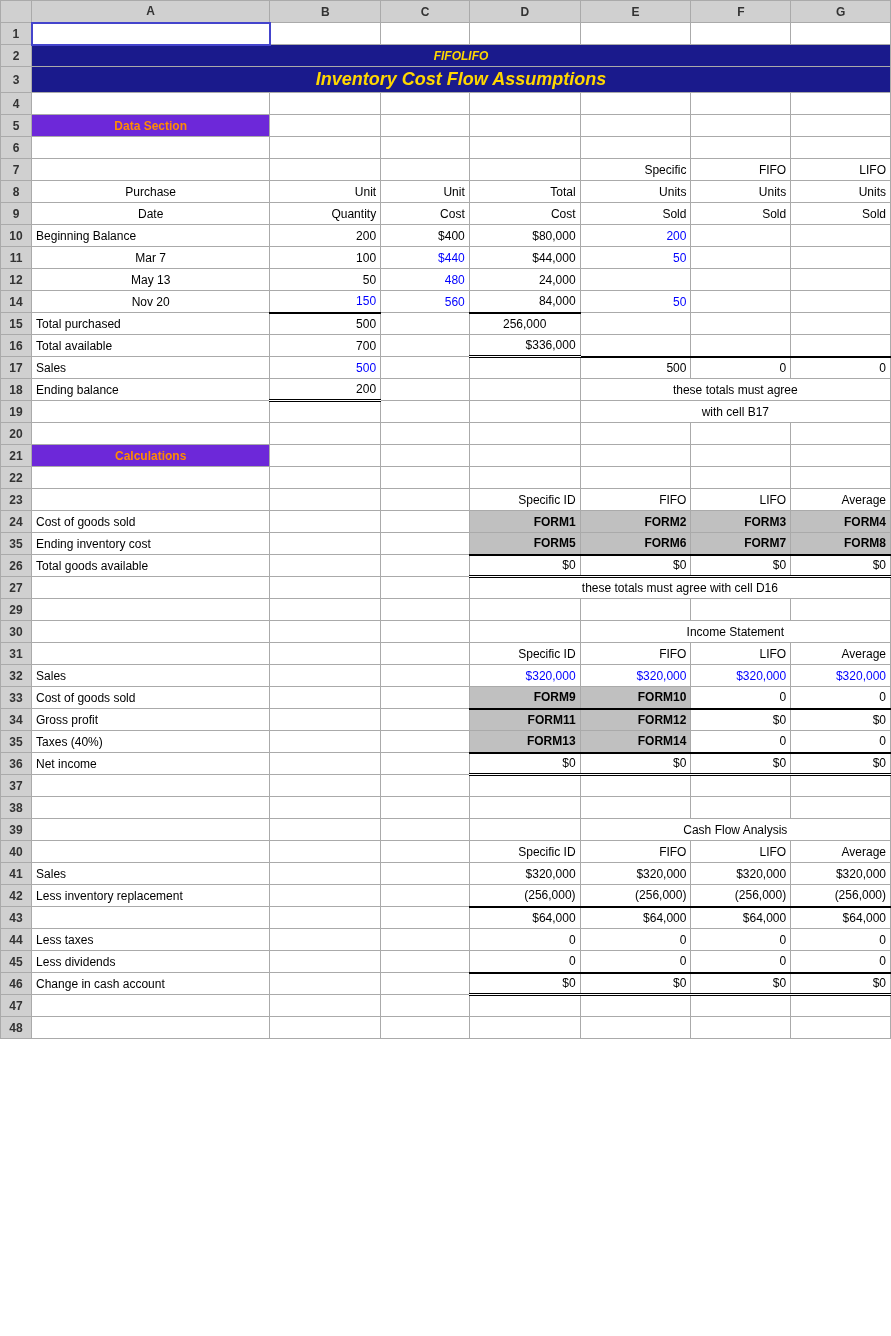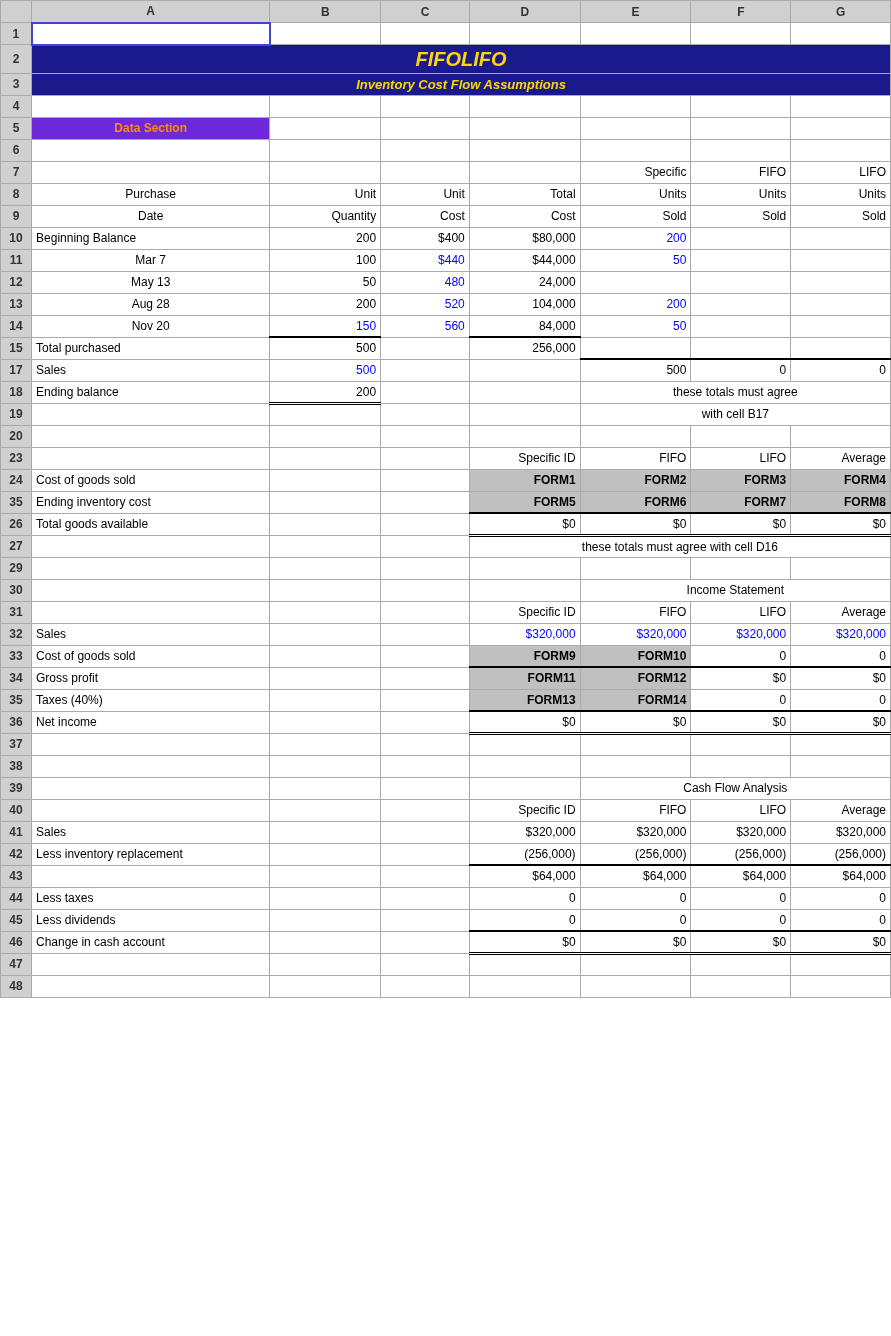--- a/index.html
+++ b/index.html
@@ -97,26 +97,26 @@
     <td></td>
     <td></td>
     <td></td>
     <td></td>
     <td></td>
     <td></td>
   </tr>
 
   <tr>
     <td class="row-header">2</td>
-    <td colspan="7" class="dark-blue-bg text-center italic-bold" style="font-size:20px; color:#ffd700;">FIFOLIFO</td>
+    <td colspan="7" class="dark-blue-bg text-center italic-bold" style="font-size:12px; color:#ffd700;">FIFOLIFO</td>
   </tr>
 
   <tr>
     <td class="row-header">3</td>
-    <td colspan="7" class="dark-blue-bg text-center italic-bold" style="font-size:13px; color:#ffd700;">Inventory Cost Flow Assumptions</td>
+    <td colspan="7" class="dark-blue-bg text-center italic-bold" style="font-size:18px; color:#ffd700;">Inventory Cost Flow Assumptions</td>
   </tr>
 
   <tr>
     <td class="row-header">4</td>
     <td></td>
     <td></td>
     <td></td>
     <td></td>
     <td></td>
     <td></td>
@@ -204,53 +204,53 @@
     <td class="row-header">12</td>
     <td class="text-center">May  13</td>
     <td class="text-right">50</td>
     <td class="text-right blue-text">480</td>
     <td class="text-right">24,000</td>
     <td></td>
     <td></td>
     <td></td>
   </tr>
 
-  <tr>
-    <td class="row-header">13</td>
-    <td class="text-center">Aug  28</td>
-    <td class="text-right">200</td>
-    <td class="text-right blue-text">520</td>
-    <td class="text-right">104,000</td>
-    <td class="text-right blue-text">200</td>
-    <td></td>
-    <td></td>
-  </tr>
 
   <tr>
     <td class="row-header">14</td>
     <td class="text-center">Nov  20</td>
     <td class="text-right blue-text">150</td>
     <td class="text-right blue-text">560</td>
     <td class="text-right">84,000</td>
     <td class="text-right blue-text">50</td>
     <td></td>
     <td></td>
   </tr>
 
   <tr>
     <td class="row-header">15</td>
     <td>Total purchased</td>
     <td class="text-right" style="border-top:2px solid #000;">500</td>
     <td></td>
-    <td class="text-right" style="border-top:2px solid #000;">256,000</td>
-    <td></td>
-    <td></td>
-    <td></td>
-  </tr>
-
+    <td class="text-right" style="border-top:2px solid #000;text-align:center;">256,000</td>
+    <td></td>
+    <td></td>
+    <td></td>
+  </tr>
+
+  <tr>
+    <td class="row-header">16</td>
+    <td>Total available</td>
+    <td class="text-right">700</td>
+    <td></td>
+    <td class="text-right" style="border-bottom:3px double #000;">$336,000</td>
+    <td></td>
+    <td></td>
+    <td></td>
+  </tr>
 
   <tr>
     <td class="row-header">17</td>
     <td>Sales</td>
     <td class="text-right blue-text">500</td>
     <td></td>
     <td></td>
     <td class="text-right" style="border-top:2px solid #000;">500</td>
     <td class="text-right" style="border-top:2px solid #000;">0</td>
     <td class="text-right" style="border-top:2px solid #000;">0</td>
@@ -278,21 +278,41 @@
     <td class="row-header">20</td>
     <td></td>
     <td></td>
     <td></td>
     <td></td>
     <td></td>
     <td></td>
     <td></td>
   </tr>
 
-
+  <tr>
+    <td class="row-header">21</td>
+    <td class="yellow-label">Calculations</td>
+    <td></td>
+    <td></td>
+    <td></td>
+    <td></td>
+    <td></td>
+    <td></td>
+  </tr>
+
+  <tr>
+    <td class="row-header">22</td>
+    <td></td>
+    <td></td>
+    <td></td>
+    <td></td>
+    <td></td>
+    <td></td>
+    <td></td>
+  </tr>
 
   <tr>
     <td class="row-header">23</td>
     <td></td>
     <td></td>
     <td></td>
     <td class="text-right">Specific ID</td>
     <td class="text-right">FIFO</td>
     <td class="text-right">LIFO</td>
     <td class="text-right">Average</td>

